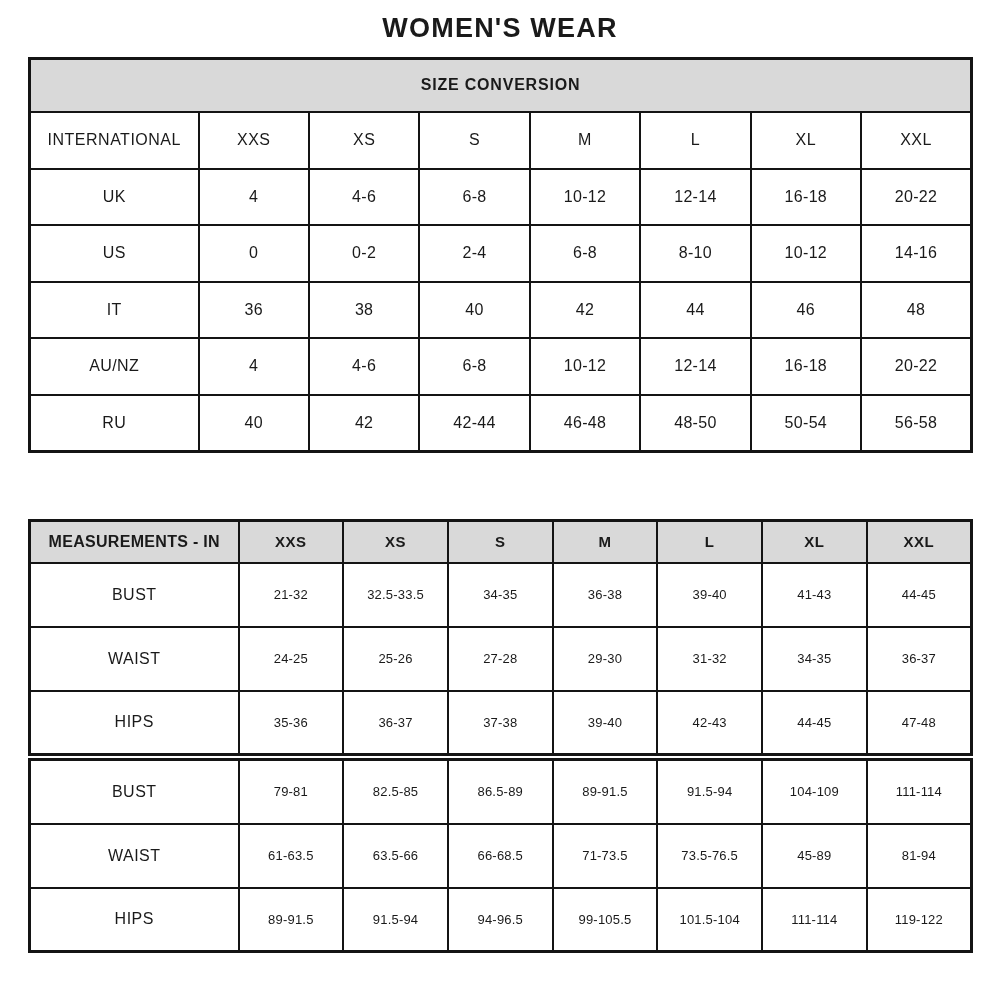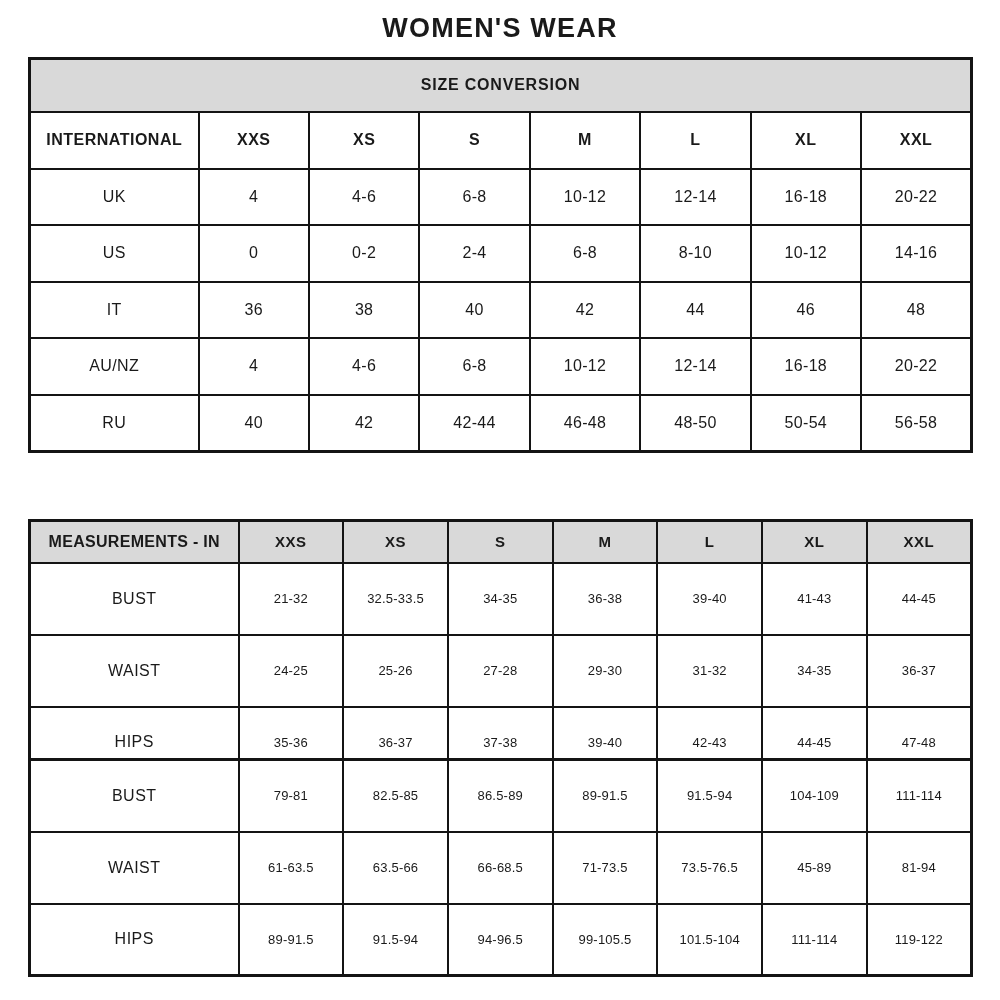--- a/index.html
+++ b/index.html
@@ -51,33 +51,33 @@
     white-space:nowrap;
   }
   .banner-row{height:53px;}
   .banner{
     background:var(--header-bg);
     font-weight:700;
     font-size:16px;
     letter-spacing:0.8px;
   }
   .t1 .header-row{height:57px;}
-  .t1 .head{font-weight:700;font-size:16px;letter-spacing:0.5px;text-align:center;}
+  .t1 .head{font-weight:400;font-size:16px;letter-spacing:0.5px;text-align:center;}
   .t1 .data-row{height:56.5px;}
   .t1 .row-label{font-size:16px;letter-spacing:0.4px;}
   .t1 .value{font-size:16px;letter-spacing:0.3px;}
   .t23 .header-row{height:42px;}
   .t23 .head{
     background:var(--header-bg);
     font-weight:700;
     font-size:15px;
     letter-spacing:0.5px;
   }
   .t23 .label-head{font-size:16px;letter-spacing:0.3px;}
-  .t23 .data-row{height:72px;}
+  .t23 .data-row{height:64px;}
   .t23 .row-label{font-size:16px;letter-spacing:0.5px;}
   .t23 .value{font-size:13px;letter-spacing:0.2px;}
 </style>
 </head>
 <body>
 
 <div class="page">
 
   <div class="page-title">WOMEN'S WEAR</div>
 

